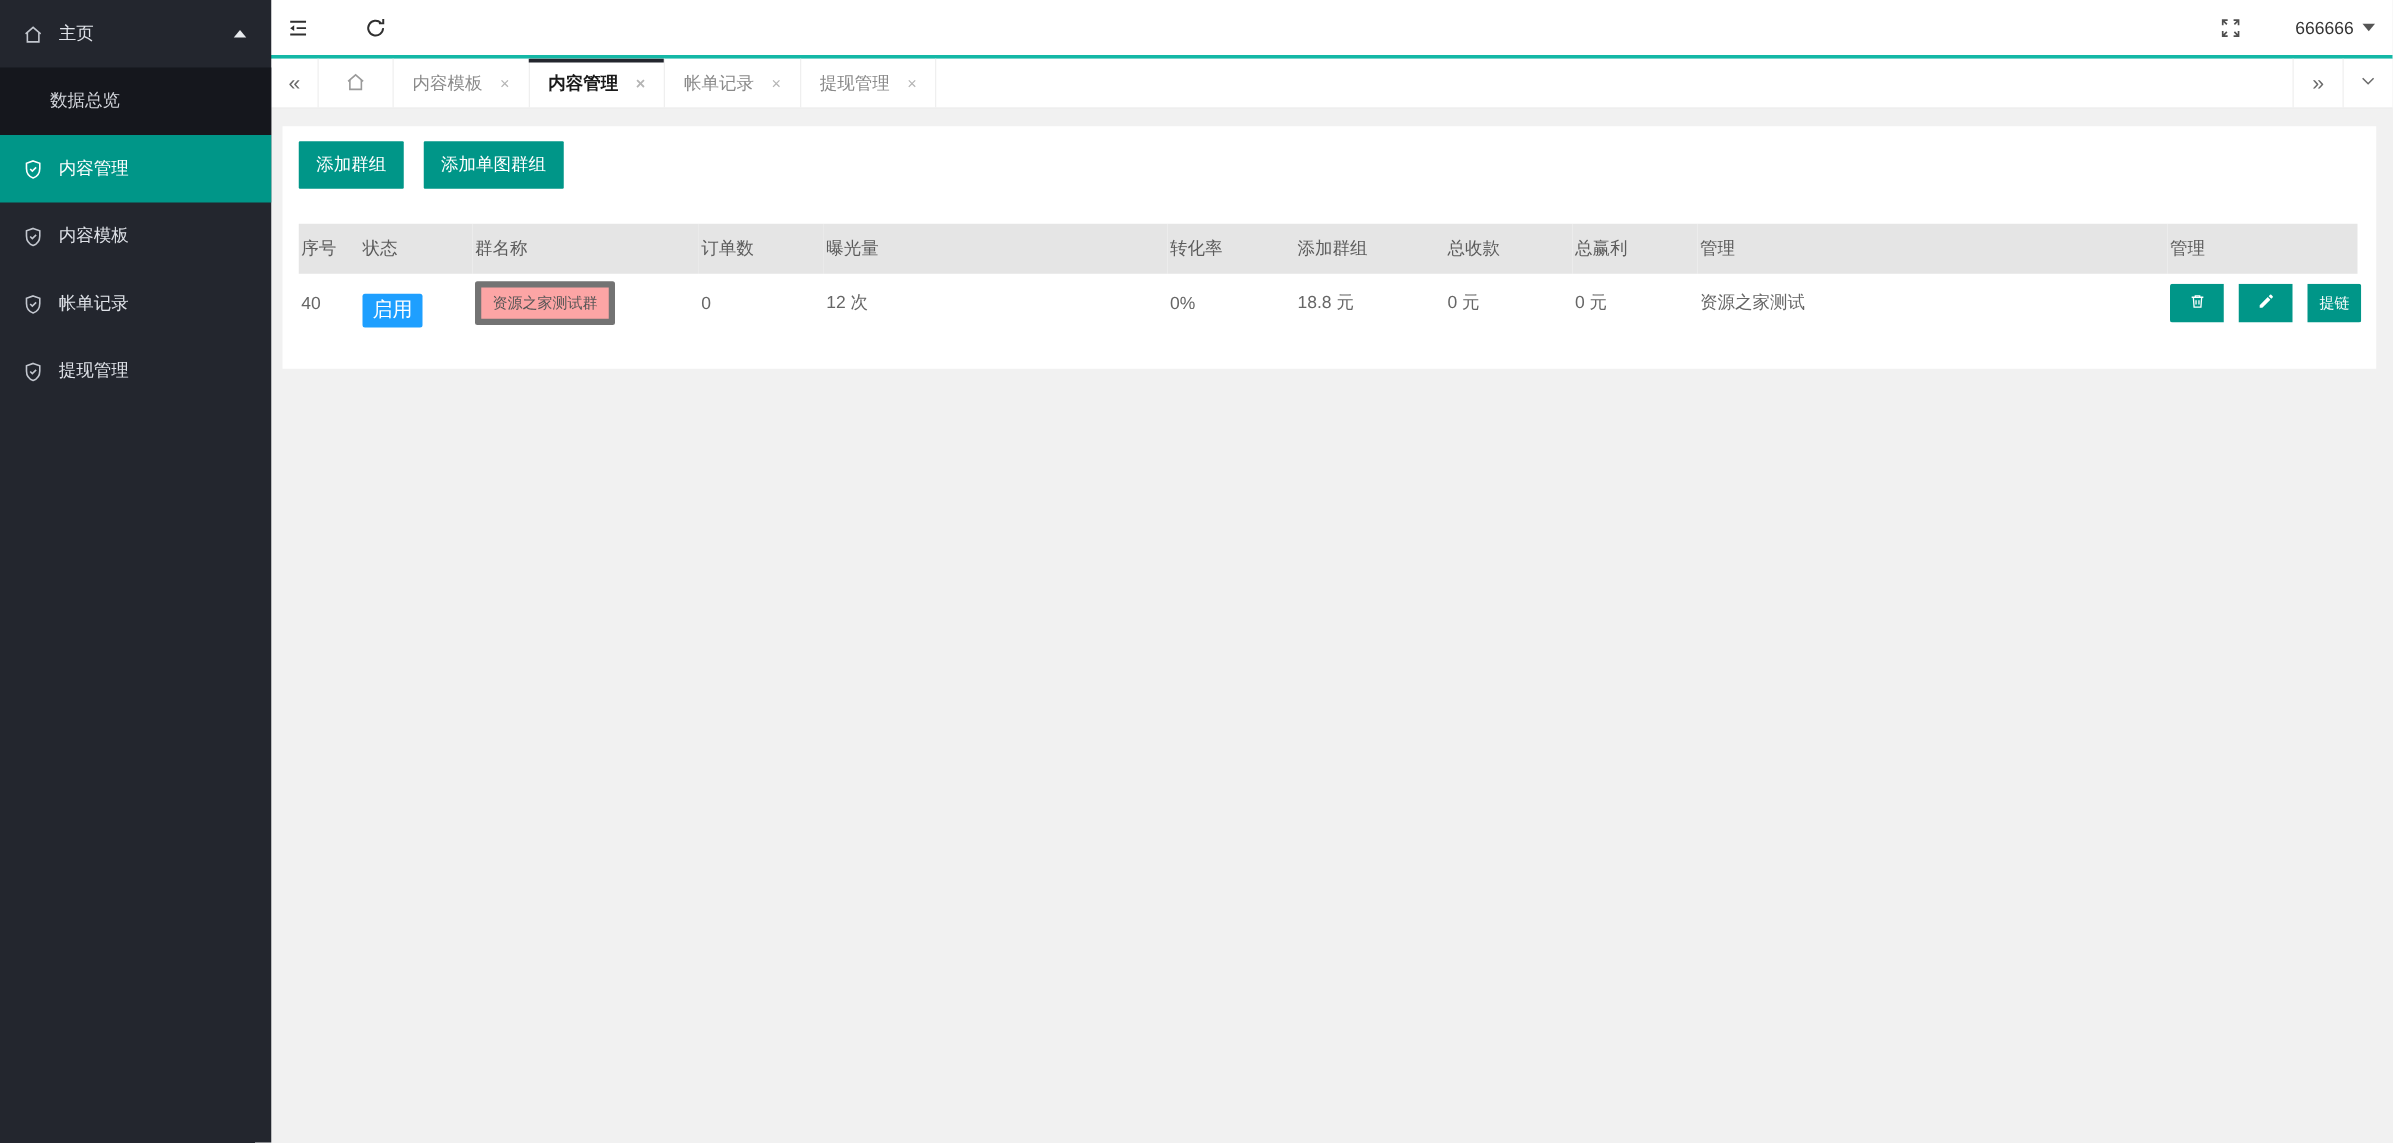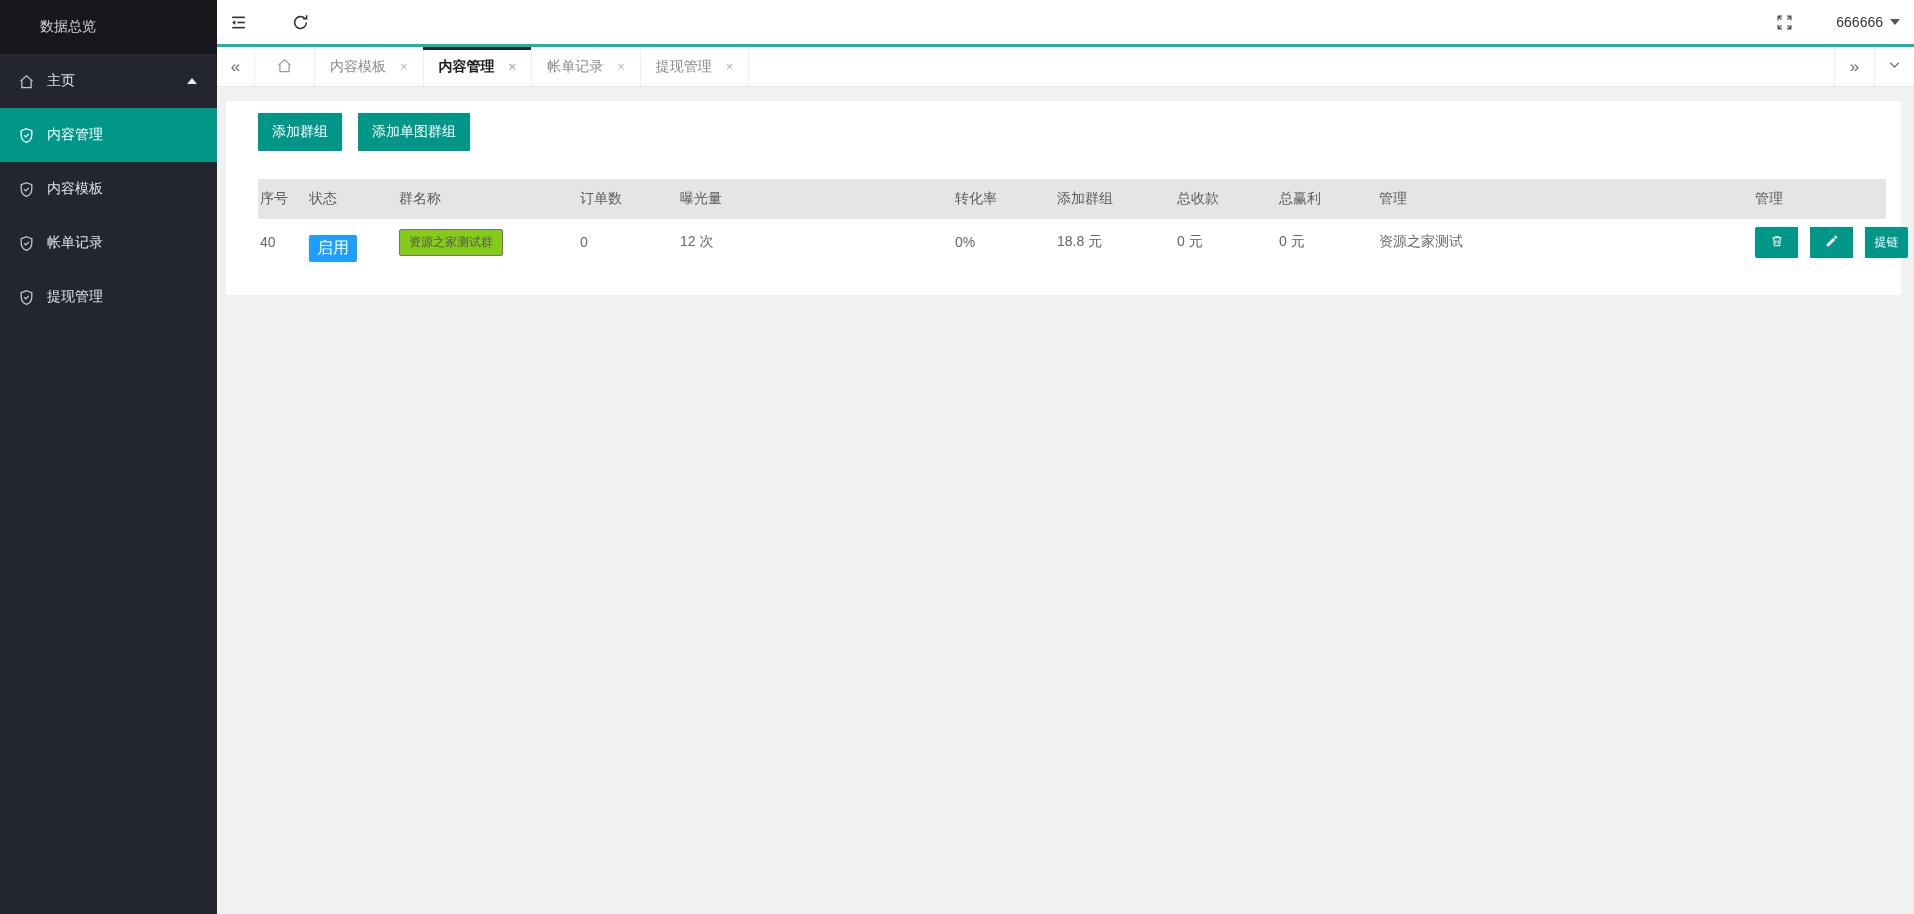--- a/index.html
+++ b/index.html
@@ -57,58 +57,58 @@
     height:3px; background:#23262e; }
   .tab-right-ctl { margin-left:auto; display:flex; }
   .tab-ctl { width:40px; display:flex; align-items:center; justify-content:center;
     border-left:1px solid #efefef; color:#6b6b6b; font-size:17px; cursor:pointer; }
   .tab-ctl svg { width:15px; height:15px; }
 
   
   .content { position:absolute; left:217px; top:87px; right:0; bottom:0;
     background:#f1f1f1; }
   .card { margin:14px 13px 0 9px; background:#fff; height:194px;
-    padding:12px 15px 0 32px; }
+    padding:12px 15px 0 13px; }
   .btn-teal { display:inline-flex; align-items:center; justify-content:center;
     height:38px; padding:0 14px; background:#009688; color:#fff; border:none;
     font-size:14px; cursor:pointer; margin-right:12px; border-radius:1px;
     font-family:inherit; }
 
   table { width:100%; border-collapse:collapse; table-layout:fixed; margin-top:28px; }
   th { height:40px; background:#e5e5e5; font-weight:normal; color:#5c5c5c;
     font-size:14px; text-align:left; padding:0 2px;margin-left:16px; }
   td { height:46px; color:#666; font-size:14px; text-align:left; padding:0 2px;
     vertical-align:middle; }
   .badge-blue { display:inline-block; background:#1e9fff; color:#fff;
     font-size:16px; padding:3px 8px; border-radius:2px;margin-top:12px; }
-  .name-box { display:inline-block; border:1px solid #737373; color:#555;
-    font-size:12px; padding:4px 9px; border-radius:2px; background:#84cc16; }
+  .name-box { display:inline-block; border:5px solid #737373; color:#555;
+    font-size:12px; padding:4px 9px; border-radius:2px; background:#fca5a5; }
   .act-group { display:inline-flex; gap:12px; border-radius:2px; overflow:hidden; }
   .act-btn { width:43px; height:31px; background:#009688; color:#fff;
     display:flex; align-items:center; justify-content:center; cursor:pointer;
     border:none; font-size:12px; font-family:inherit; }
   .act-btn svg { width:14px; height:14px; }
 </style>
 </head>
 <body>
 
 <aside class="sidebar">
   <nav>
+    <div class="side-item">
+      <span class="micon">
+        <svg viewBox="0 0 24 24" fill="none" stroke="currentColor" stroke-width="1.8">
+          <path d="M3.5 11.5 L12 4 L20.5 11.5"></path>
+            <path d="M5.5 10 V20.5 H18.5 V10"></path>
+        </svg>
+      </span>
+      <span>主页</span>
+      <span class="caret-up"></span>
+    </div>
     <div class="side-item sub">
       <span>数据总览</span>
-    </div>
-    <div class="side-item">
-      <span class="micon">
-        <svg viewBox="0 0 24 24" fill="none" stroke="currentColor" stroke-width="1.8">
-          <path d="M3.5 11.5 L12 4 L20.5 11.5"></path>
-            <path d="M5.5 10 V20.5 H18.5 V10"></path>
-        </svg>
-      </span>
-      <span>主页</span>
-      <span class="caret-up"></span>
     </div>
     <div class="side-item active">
       <span class="micon">
         <svg viewBox="0 0 24 24" fill="none" stroke="currentColor" stroke-width="1.8">
           <path d="M12 2.5 L19.5 5.2 V11 C19.5 16.3 16.3 20.2 12 21.7 C7.7 20.2 4.5 16.3 4.5 11 V5.2 Z"></path>
           <path d="M8.7 11.6 L11.1 14 L15.4 9.7"></path>
         </svg>
       </span>
       <span>内容管理</span>
     </div>

